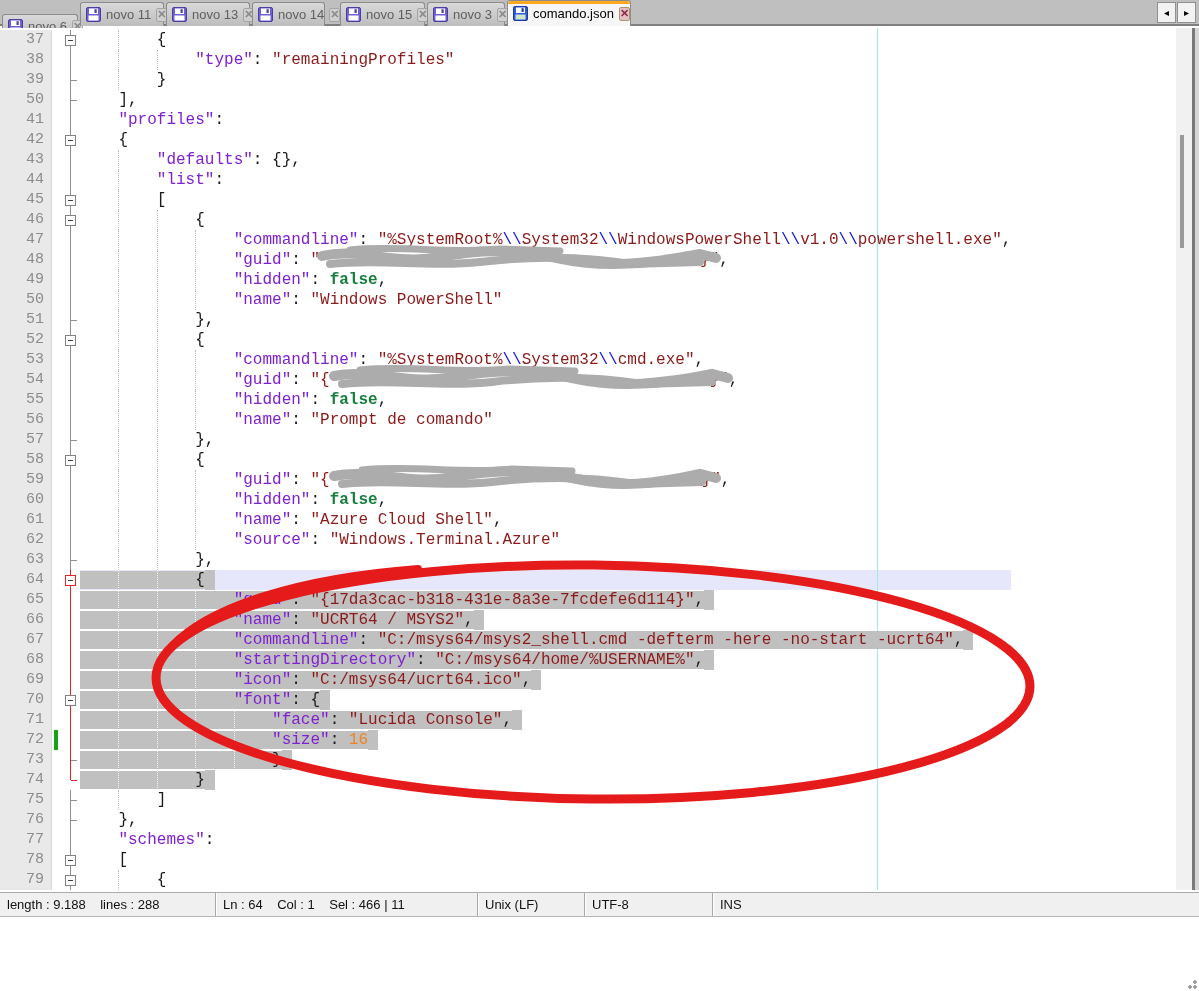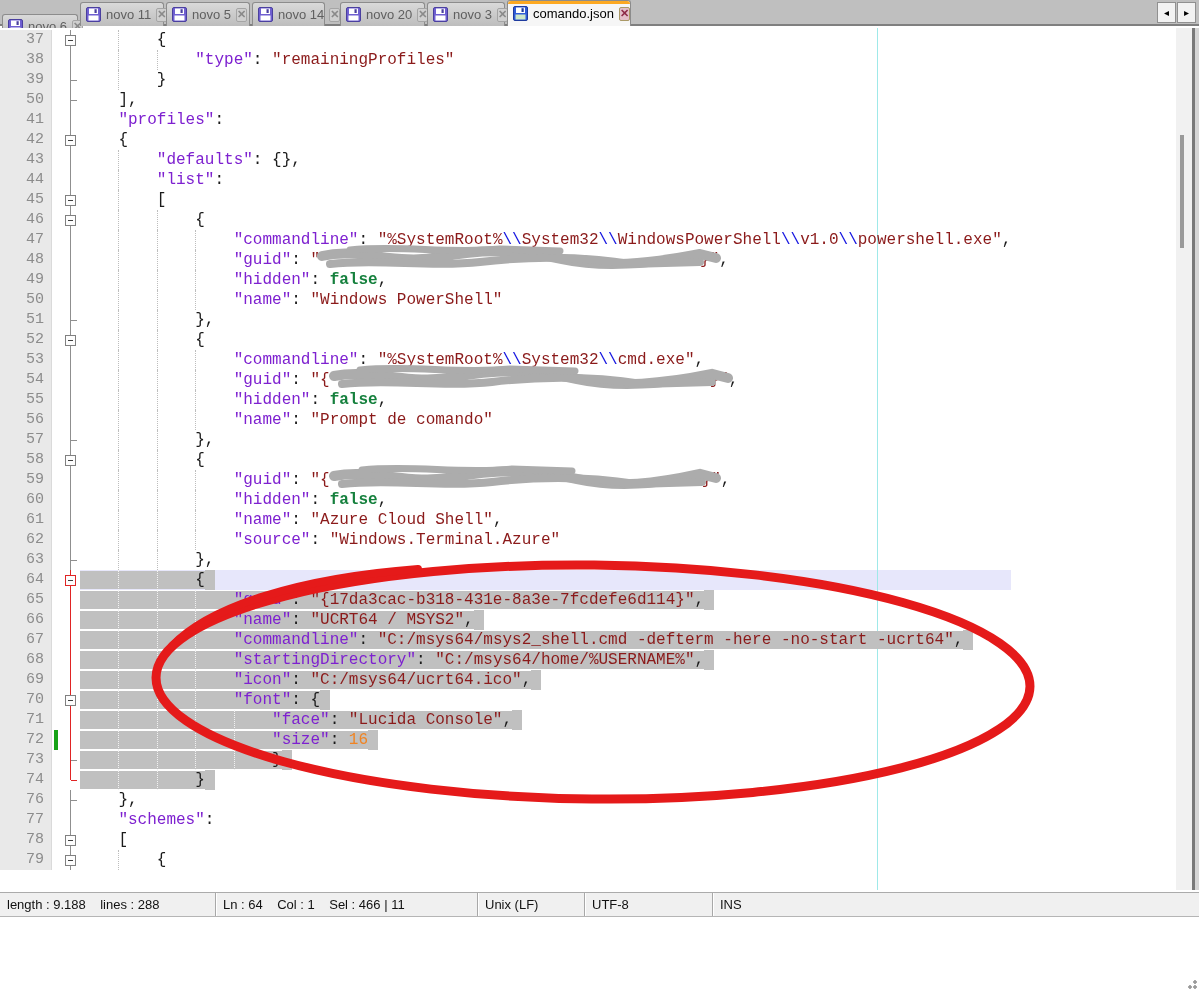--- a/index.html
+++ b/index.html
@@ -106,21 +106,21 @@
         </div>
         <div class="tab" style="left: 166px; width: 84px;">
           <span style="display:flex">
             <svg width="15" height="15" viewBox="0 0 15 15">
     <rect x="0.5" y="0.5" width="14" height="14" rx="1.5" fill="#6F5FD0" stroke="#4A3F9F"></rect>
     <rect x="3" y="1.5" width="9" height="5.5" fill="#FFFFFF"></rect>
     <rect x="8.5" y="2.2" width="2.2" height="3.8" fill="#4A3F9F"></rect>
     <rect x="2.5" y="8.5" width="10" height="5" fill="#FFFFFF"></rect>
   </svg>
           </span>
-          <span class="lbl">novo 5</span>
+          <span class="lbl">novo 13</span>
           <span class="closebox">✕</span>
         </div>
         <div class="tab" style="left: 252px; width: 73px;">
           <span style="display:flex">
             <svg width="15" height="15" viewBox="0 0 15 15">
     <rect x="0.5" y="0.5" width="14" height="14" rx="1.5" fill="#6F5FD0" stroke="#4A3F9F"></rect>
     <rect x="3" y="1.5" width="9" height="5.5" fill="#FFFFFF"></rect>
     <rect x="8.5" y="2.2" width="2.2" height="3.8" fill="#4A3F9F"></rect>
     <rect x="2.5" y="8.5" width="10" height="5" fill="#FFFFFF"></rect>
   </svg>
@@ -130,21 +130,21 @@
         </div>
         <div class="tab" style="left: 340px; width: 85px;">
           <span style="display:flex">
             <svg width="15" height="15" viewBox="0 0 15 15">
     <rect x="0.5" y="0.5" width="14" height="14" rx="1.5" fill="#6F5FD0" stroke="#4A3F9F"></rect>
     <rect x="3" y="1.5" width="9" height="5.5" fill="#FFFFFF"></rect>
     <rect x="8.5" y="2.2" width="2.2" height="3.8" fill="#4A3F9F"></rect>
     <rect x="2.5" y="8.5" width="10" height="5" fill="#FFFFFF"></rect>
   </svg>
           </span>
-          <span class="lbl">novo 20</span>
+          <span class="lbl">novo 15</span>
           <span class="closebox">✕</span>
         </div>
         <div class="tab" style="left: 427px; width: 78px;">
           <span style="display:flex">
             <svg width="15" height="15" viewBox="0 0 15 15">
     <rect x="0.5" y="0.5" width="14" height="14" rx="1.5" fill="#6F5FD0" stroke="#4A3F9F"></rect>
     <rect x="3" y="1.5" width="9" height="5.5" fill="#FFFFFF"></rect>
     <rect x="8.5" y="2.2" width="2.2" height="3.8" fill="#4A3F9F"></rect>
     <rect x="2.5" y="8.5" width="10" height="5" fill="#FFFFFF"></rect>
   </svg>
@@ -542,20 +542,30 @@
         </div>
         <div class="row">
           <span class="ln">74</span>
           <span class="chg"></span>
           <span class="fold">
             <span class="vline half red"></span>
             <span class="stub red"></span>
           </span>
           <span class="spacer2"></span>
           <span class="codewrap"><span class="guide onsel" style="left: 38.4px;"></span><span class="guide onsel" style="left: 76.8px;"></span><span class="codetext"><span class="selbg"><span class="c-p">            </span><span class="c-p">}</span><span class="eolpad"></span></span></span></span>
+        </div>
+        <div class="row">
+          <span class="ln">75</span>
+          <span class="chg"></span>
+          <span class="fold">
+            <span class="vline"></span>
+            <span class="stub"></span>
+          </span>
+          <span class="spacer2"></span>
+          <span class="codewrap"><span class="guide" style="left: 38.4px;"></span><span class="codetext"><span><span class="c-p">        </span><span class="c-p">]</span></span></span></span>
         </div>
         <div class="row">
           <span class="ln">76</span>
           <span class="chg"></span>
           <span class="fold">
             <span class="vline"></span>
             <span class="stub"></span>
           </span>
           <span class="spacer2"></span>
           <span class="codewrap"><span class="codetext"><span><span class="c-p">    </span><span class="c-p">},</span></span></span></span>

